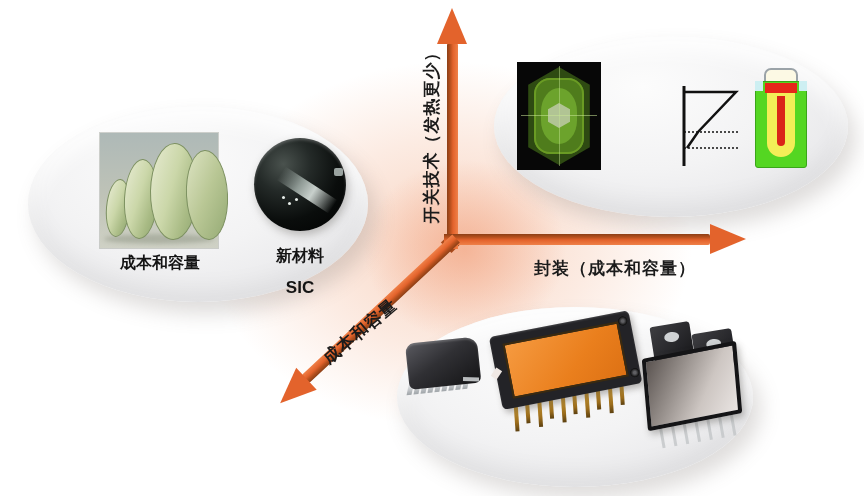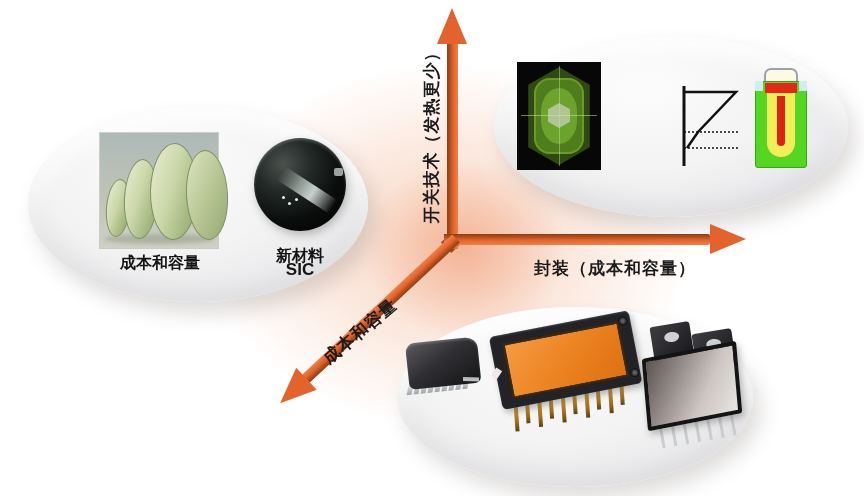--- a/index.html
+++ b/index.html
@@ -64,21 +64,21 @@
   .sic-tab { position:absolute; left:80px; top:30px; width:9px; height:8px; border-radius:2px; background:#9aa3a0; }
   .sic-glint { position:absolute; width:3px; height:3px; border-radius:50%; background:#e8eeea; }
   .g1 { left:28px; top:58px; } .g2 { left:34px; top:64px; } .g3 { left:41px; top:60px; }
 
   .caption { position:absolute; color:#141414; text-align:center; }
   .cap-bold { font-weight:700; font-size:16px; }
   .cap-reg { font-weight:400; font-size:17px; }
   .cap-wafer-title { left:85px; top:253px; width:150px; }
   .cap-wafer-sub { left:85px; top:276px; width:150px; }
   .cap-mat-title { left:255px; top:246px; width:90px; }
-  .cap-mat-sub { left:255px; top:260px; width:90px; font-weight:700; }
+  .cap-mat-sub { left:255px; top:278px; width:90px; font-weight:700; }
 
   
   .die-img { position:absolute; left:517px; top:62px; width:84px; height:108px; background:#070707; overflow:hidden; }
   .die-hex { position:absolute; left:7px; top:5px; right:7px; bottom:5px; background:#2e4a12;
     clip-path:polygon(50% 0, 94% 18%, 94% 82%, 50% 100%, 6% 82%, 6% 18%); }
   .die-ring { position:absolute; left:17px; top:16px; right:17px; bottom:16px; background:#4f7c1c; border-radius:16px;
     box-shadow:inset 0 0 0 2px #6a9b24; }
   .die-oval { position:absolute; left:24px; top:26px; right:24px; bottom:26px; background:#6ca32c; border-radius:50% / 42%; }
   .die-center { position:absolute; left:31px; top:41px; width:22px; height:25px; background:#b9c8a0; opacity:.9;
     clip-path:polygon(50% 0, 100% 25%, 100% 75%, 50% 100%, 0 75%, 0 25%); }

